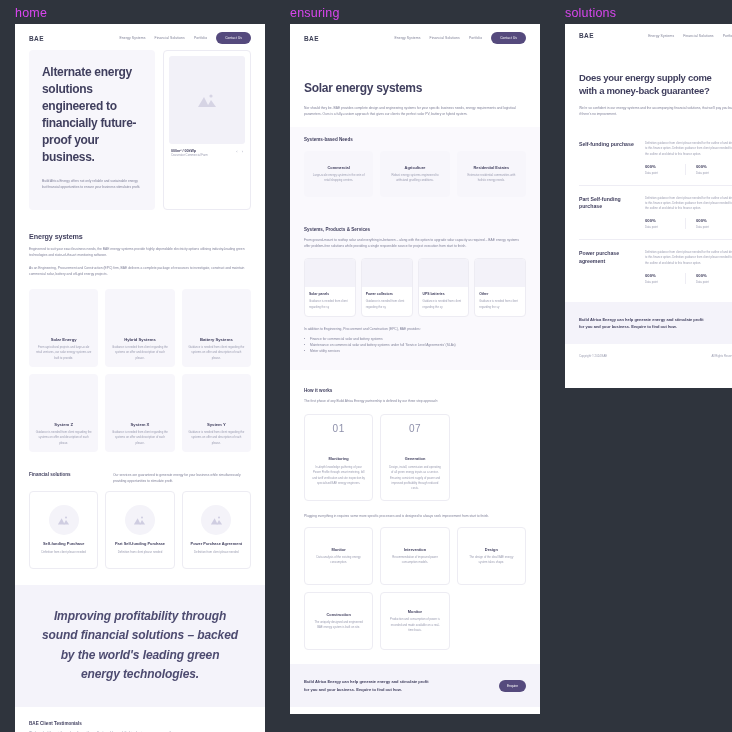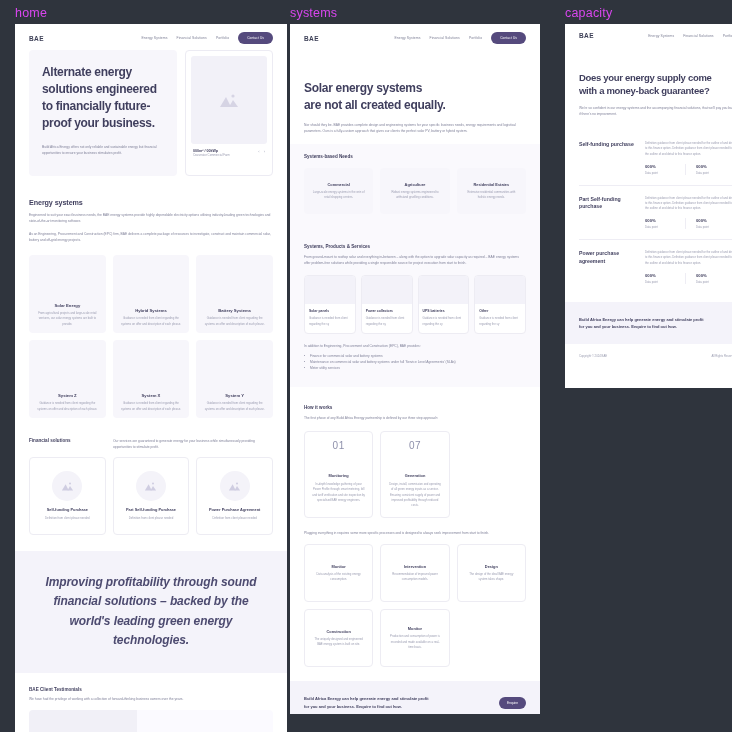--- a/index.html
+++ b/index.html
@@ -17,21 +17,21 @@
     font-size: 12.5px;
     letter-spacing: .2px;
     top: 6px;
   }
 
   .artboard {
     position: absolute;
     background: #ffffff;
     overflow: hidden;
   }
-  #artboard-home     { left: 15px;  top: 24px; width: 272px; height: 708px; }
+  #artboard-home     { left: 15px;  top: 24px; width: 250px; height: 708px; }
   #artboard-systems  { left: 290px; top: 24px; width: 250px; height: 690px; }
   #artboard-solutions{ left: 565px; top: 24px; width: 185px; height: 364px; }
 
   
   .navbar {
     display: flex; align-items: center; justify-content: space-between;
     padding: 8px 14px 6px 14px;
   }
   .brand { font-size: 6.5px; font-weight: bold; color: #3c3f56; letter-spacing: .4px; }
   .navlinks { display: flex; align-items: center; gap: 9px; }
@@ -146,22 +146,22 @@
   .stat-l { font-size: 2.8px; color:#9a9cb0; margin-top: 2px; }
 
   svg.ph { display:block; }
 </style>
 </head>
 <body>
 
 <div class="canvas">
 
   <div class="panel-label" style="left:15px;">home</div>
-  <div class="panel-label" style="left:290px;">systems</div>
-  <div class="panel-label" style="left:565px;">capacity</div>
+  <div class="panel-label" style="left:290px;">ensuring</div>
+  <div class="panel-label" style="left:565px;">solutions</div>
 
   <div class="artboard" id="artboard-home">
     <div class="navbar">
       <div class="brand">BAE</div>
       <div class="navlinks">
         <span class="navlink">Energy Systems</span>
         <span class="navlink">Financial Solutions</span>
         <span class="navlink">Portfolio</span>
         <button class="nav-cta">Contact Us</button>
       </div>
@@ -293,21 +293,20 @@
       <div class="navlinks">
         <span class="navlink">Energy Systems</span>
         <span class="navlink">Financial Solutions</span>
         <span class="navlink">Portfolio</span>
         <button class="nav-cta">Contact Us</button>
       </div>
     </div>
 
     <div class="sec" style="margin-top:30px;">
       <div class="h1">Solar energy systems</div>
-      <div class="h1">are not all created equally.</div>
       <div class="body" style="margin-top:8px;">Nor should they be. BAE provides complete design and engineering systems for your specific business needs, energy requirements and logistical parameters. Ours is a fully-custom approach that gives our clients the perfect solar PV, battery or hybrid system.</div>
     </div>
 
     <div class="needs-band">
       <div class="h3">Systems-based Needs</div>
       <div class="cardgrid" style="margin-top:9px;">
         <div class="need-card">
           <div class="h4">Commercial</div>
           <div class="tiny">Large-scale energy systems in the vein of retail shopping centres.</div>
         </div>

